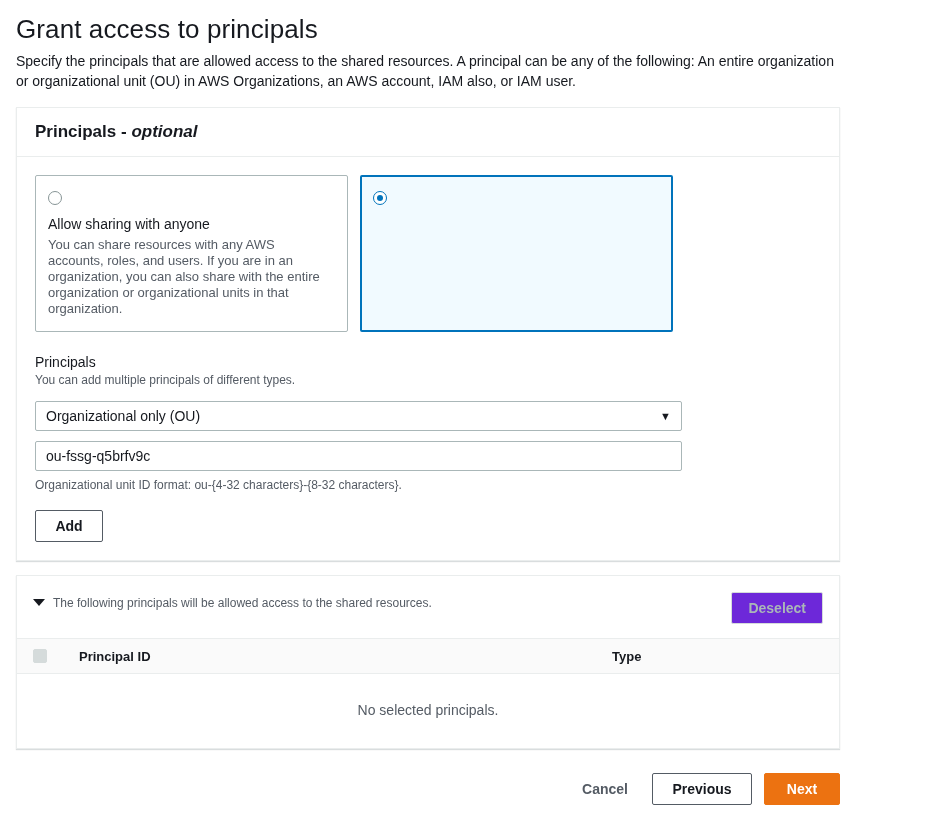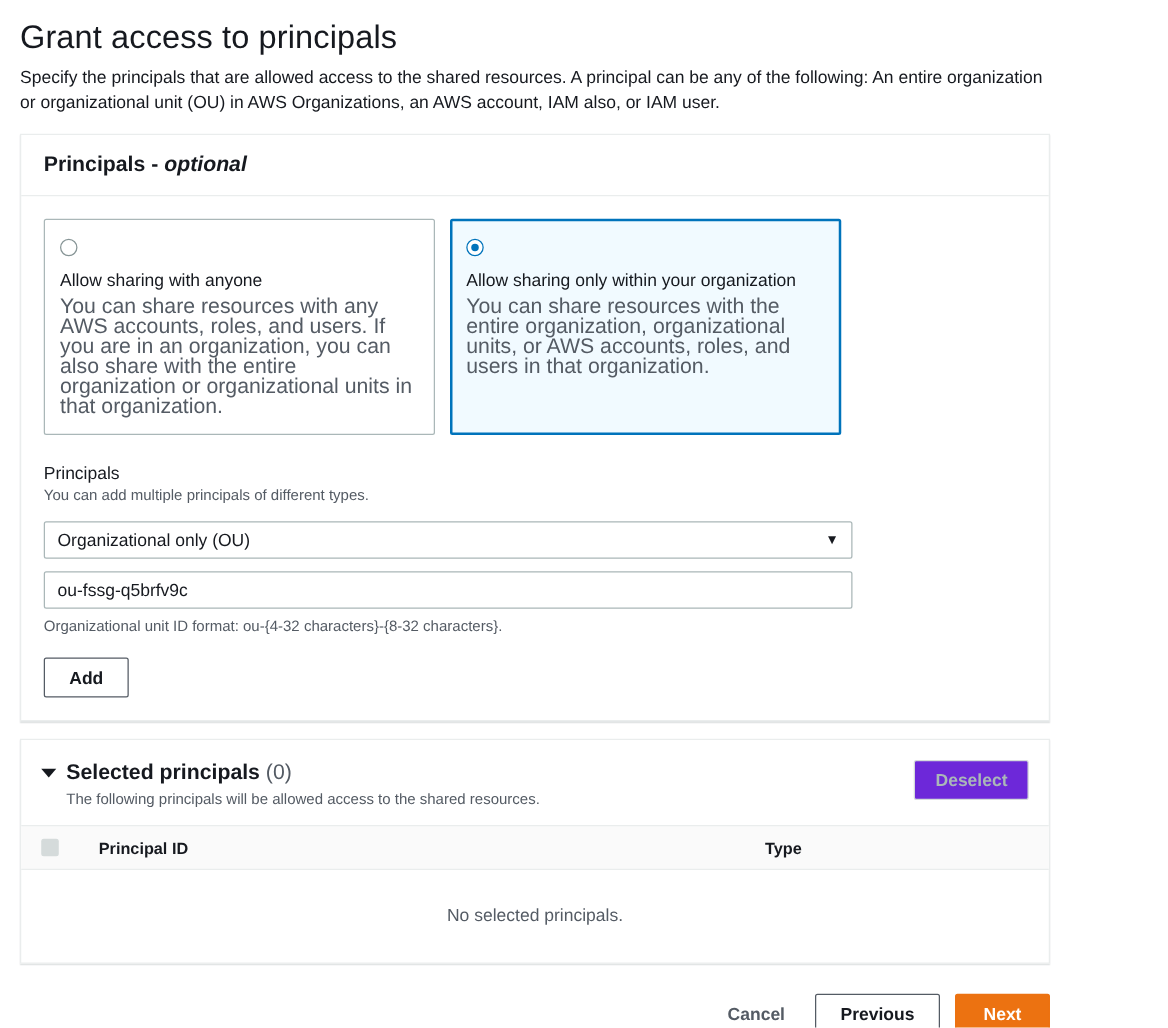--- a/index.html
+++ b/index.html
@@ -91,21 +91,21 @@
     border-radius: 50%;
   }
   .radio-text { flex: 1 1 auto; }
   .radio-label {
     font-size: 14px;
     color: #16191f;
     line-height: 18px;
     margin-bottom: 4px;
   }
   .radio-desc {
-    font-size: 17px;
+    font-size: 13px;
     color: #545b64;
     line-height: 16px;
   }
 
   .section-label {
     font-size: 14px;
     color: #16191f;
     margin-top: 22px;
   }
   .section-sub {
@@ -271,24 +271,20 @@
       <div class="radio-row">
         <div class="radio-card">
           <span class="radio-outer"></span>
           <span class="radio-text">
             <span class="radio-label" style="display:block">Allow sharing with anyone</span>
             <span class="radio-desc" style="display:block">You can share resources with any AWS accounts, roles, and users. If you are in an organization, you can also share with the entire organization or organizational units in that organization.</span>
           </span>
         </div>
         <div class="radio-card selected">
           <span class="radio-outer"></span>
-          <span class="radio-text">
-            <span class="radio-label" style="display:block">Allow sharing only within your organization</span>
-            <span class="radio-desc" style="display:block">You can share resources with the entire organization, organizational units, or AWS accounts, roles, and users in that organization.</span>
-          </span>
         </div>
       </div>
 
       <div class="section-label">Principals</div>
       <div class="section-sub">You can add multiple principals of different types.</div>
 
       <div class="select-box">
         <span>Organizational only (OU)</span>
         <span class="caret">▼</span>
       </div>
@@ -299,21 +295,20 @@
 
       <button class="btn btn-normal add-btn">Add</button>
     </div>
   </div>
 
   <div class="panel">
     <div class="sel-header">
       <div class="sel-left">
         <span class="tri"></span>
         <span>
-          <span class="sel-title"><span>Selected principals</span> <span class="sel-count">(0)</span></span>
           <span class="sel-sub" style="display:block">The following principals will be allowed access to the shared resources.</span>
         </span>
       </div>
       <button class="btn btn-disabled">Deselect</button>
     </div>
 
     <div class="table-head">
       <span class="chk"></span>
       <span class="col-h col-principal">Principal ID</span>
       <span class="col-h">Type</span>

